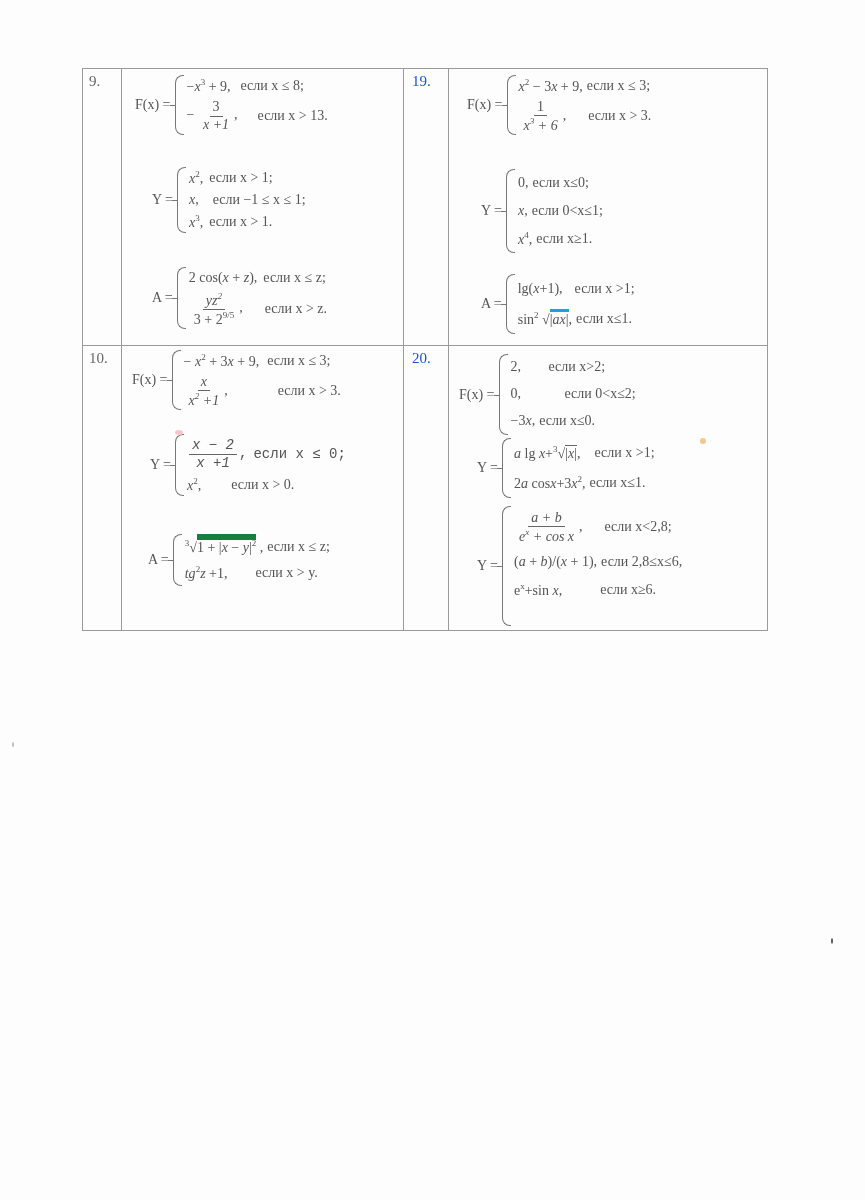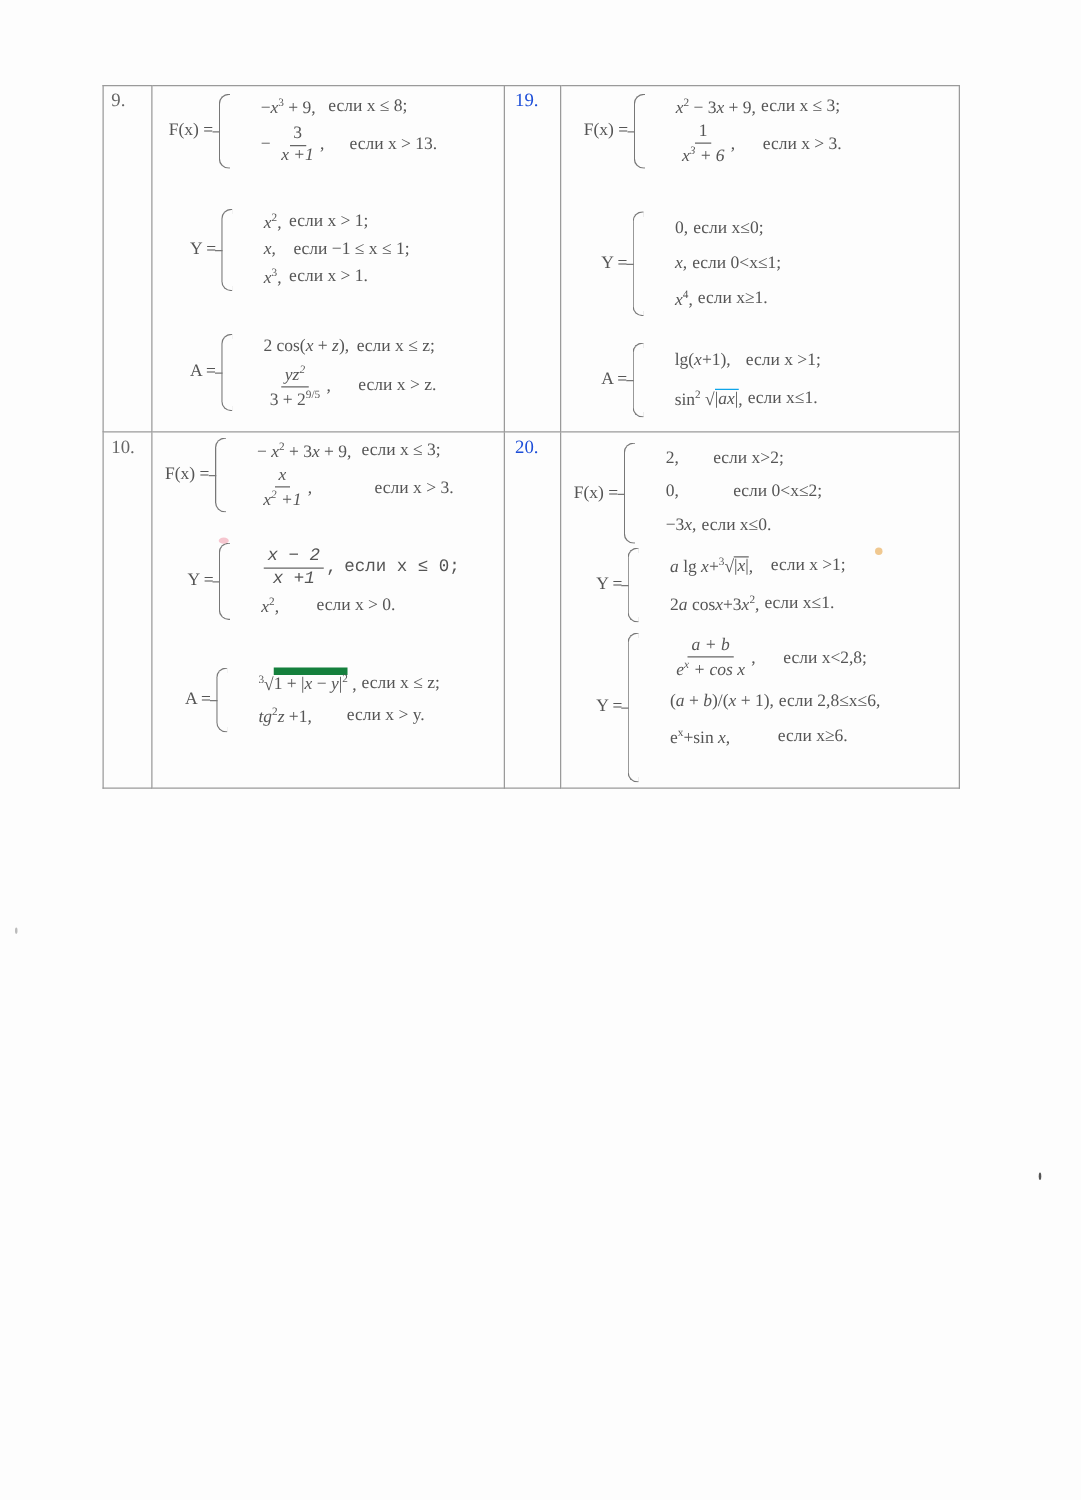--- a/index.html
+++ b/index.html
@@ -15,21 +15,21 @@
   table.tasks td { border: 1px solid #9a9a9a; vertical-align: top; padding: 0; position: relative; }
   td.num { width: 32px; font-size: 15px; padding: 4px 0 0 6px !important; color: #666; }
   td.body { width: 281px; }
   td.num2 { width: 36px; font-size: 15px; padding: 4px 0 0 8px !important; color: #1d4ed8; }
   td.body2 { }
   tr.r1 { height: 277px; }
   tr.r2 { height: 285px; }
 
   .formula { position: absolute; display: flex; align-items: center; font-size: 14px; color: #555; }
   .lhs { margin-right: 4px; white-space: nowrap; }
-  .brace-wrap { display: flex; align-items: stretch; gap: 22px; }
+  .brace-wrap { display: flex; align-items: stretch; }
   .brace { width: 8px; border-left: 1.2px solid #777; border-top: 1.2px solid #777; border-bottom: 1.2px solid #777;
            border-radius: 8px 0 0 8px; margin-right: 3px; position: relative; }
   .brace::after { content: ""; position: absolute; left: -6px; top: 50%; width: 6px; height: 1px; background: #777; }
   .cases { display: flex; flex-direction: column; justify-content: space-around; }
   .case { display: flex; align-items: center; white-space: nowrap; line-height: 1.15; min-height: 22px; }
   .expr { font-style: normal; }
   .expr i, .cond i { font-style: italic; }
   .cond { margin-left: 10px; }
   .frac { display: inline-flex; flex-direction: column; align-items: center; vertical-align: middle; margin: 0 2px; }
   .frac .n { border-bottom: 1px solid #666; padding: 0 3px; font-style: italic; }
@@ -155,21 +155,21 @@
         <div class="formula" style="left:32px; top:205px;">
           <span class="lhs">A =</span>
           <div class="brace-wrap">
                 <div class="brace"></div>
             <div class="cases">
               <div class="case" style="min-height:30px">
                     <span class="expr">lg(<i>x</i>+1),</span>
                     <span class="cond" style="margin-left:12px">если x &gt;1;</span>
                   </div>
               <div class="case" style="min-height:30px">
-                    <span class="expr">sin<sup>2</sup> √<span style="border-top:1px solid #0ea5e9">|<i>ax</i>|</span>,</span>
+                    <span class="expr">sin<sup>2</sup> √<span style="border-top:3px solid #0ea5e9">|<i>ax</i>|</span>,</span>
                     <span class="cond" style="margin-left:4px">если x≤1.</span>
                   </div>
             </div>
           </div>
         </div>
       </td>
     </tr>
     <tr class="r2">
       <td class="num">10.</td>
       <td class="body">

